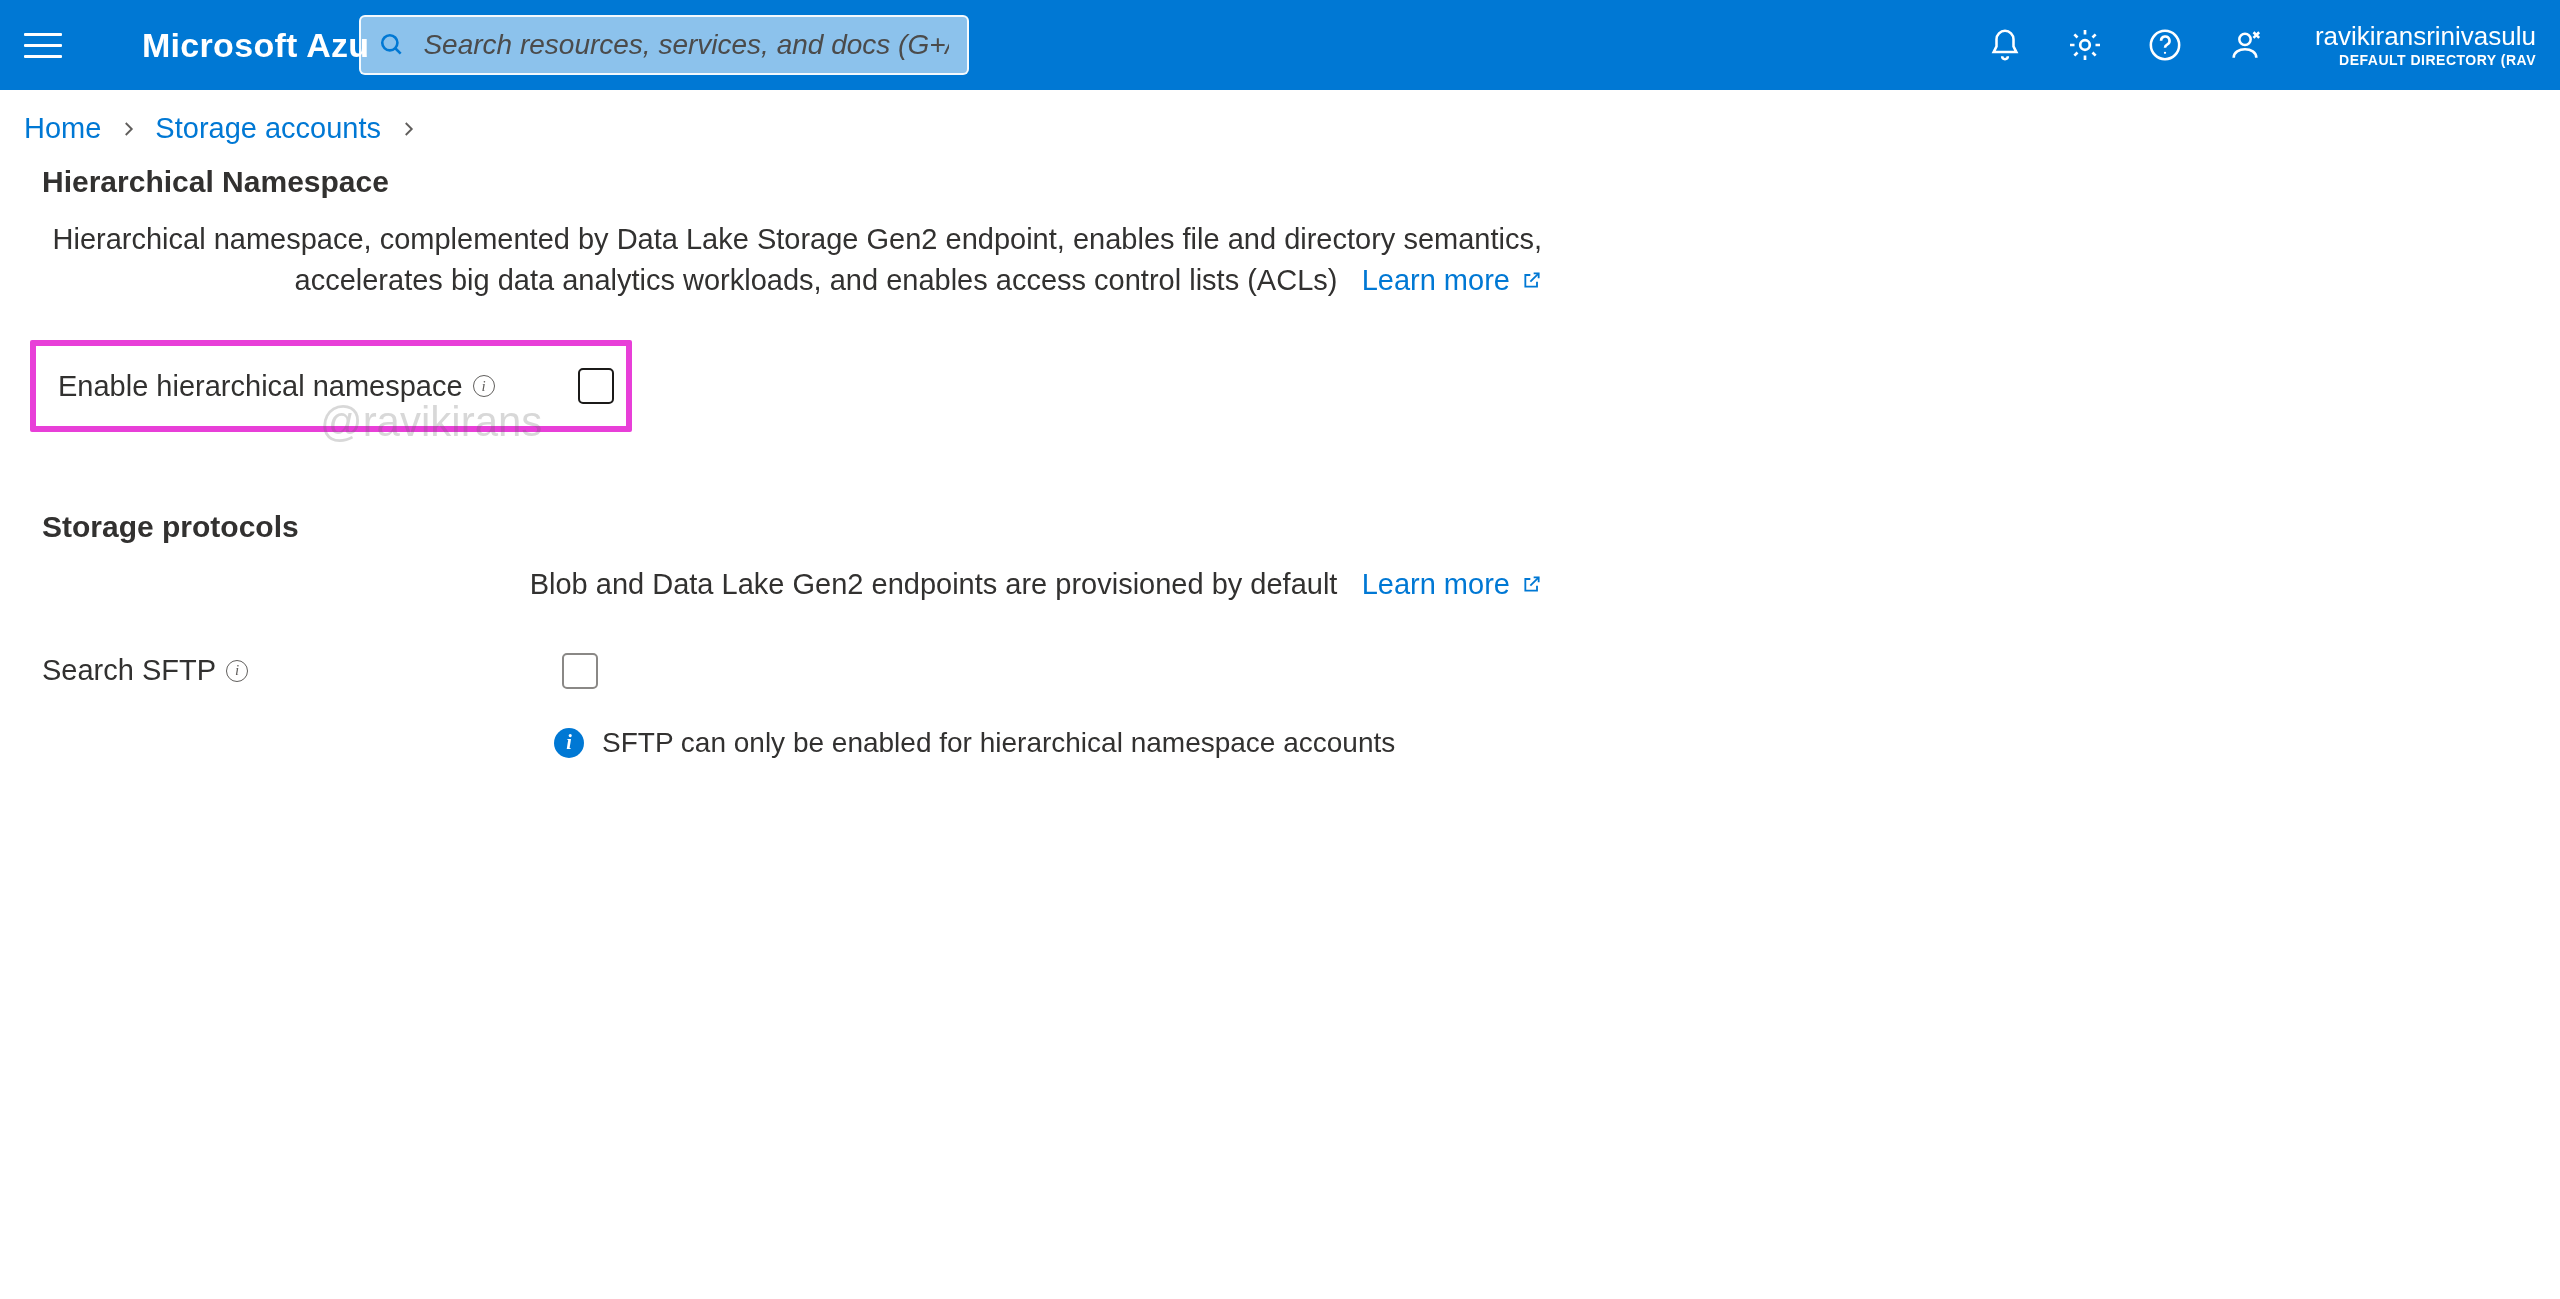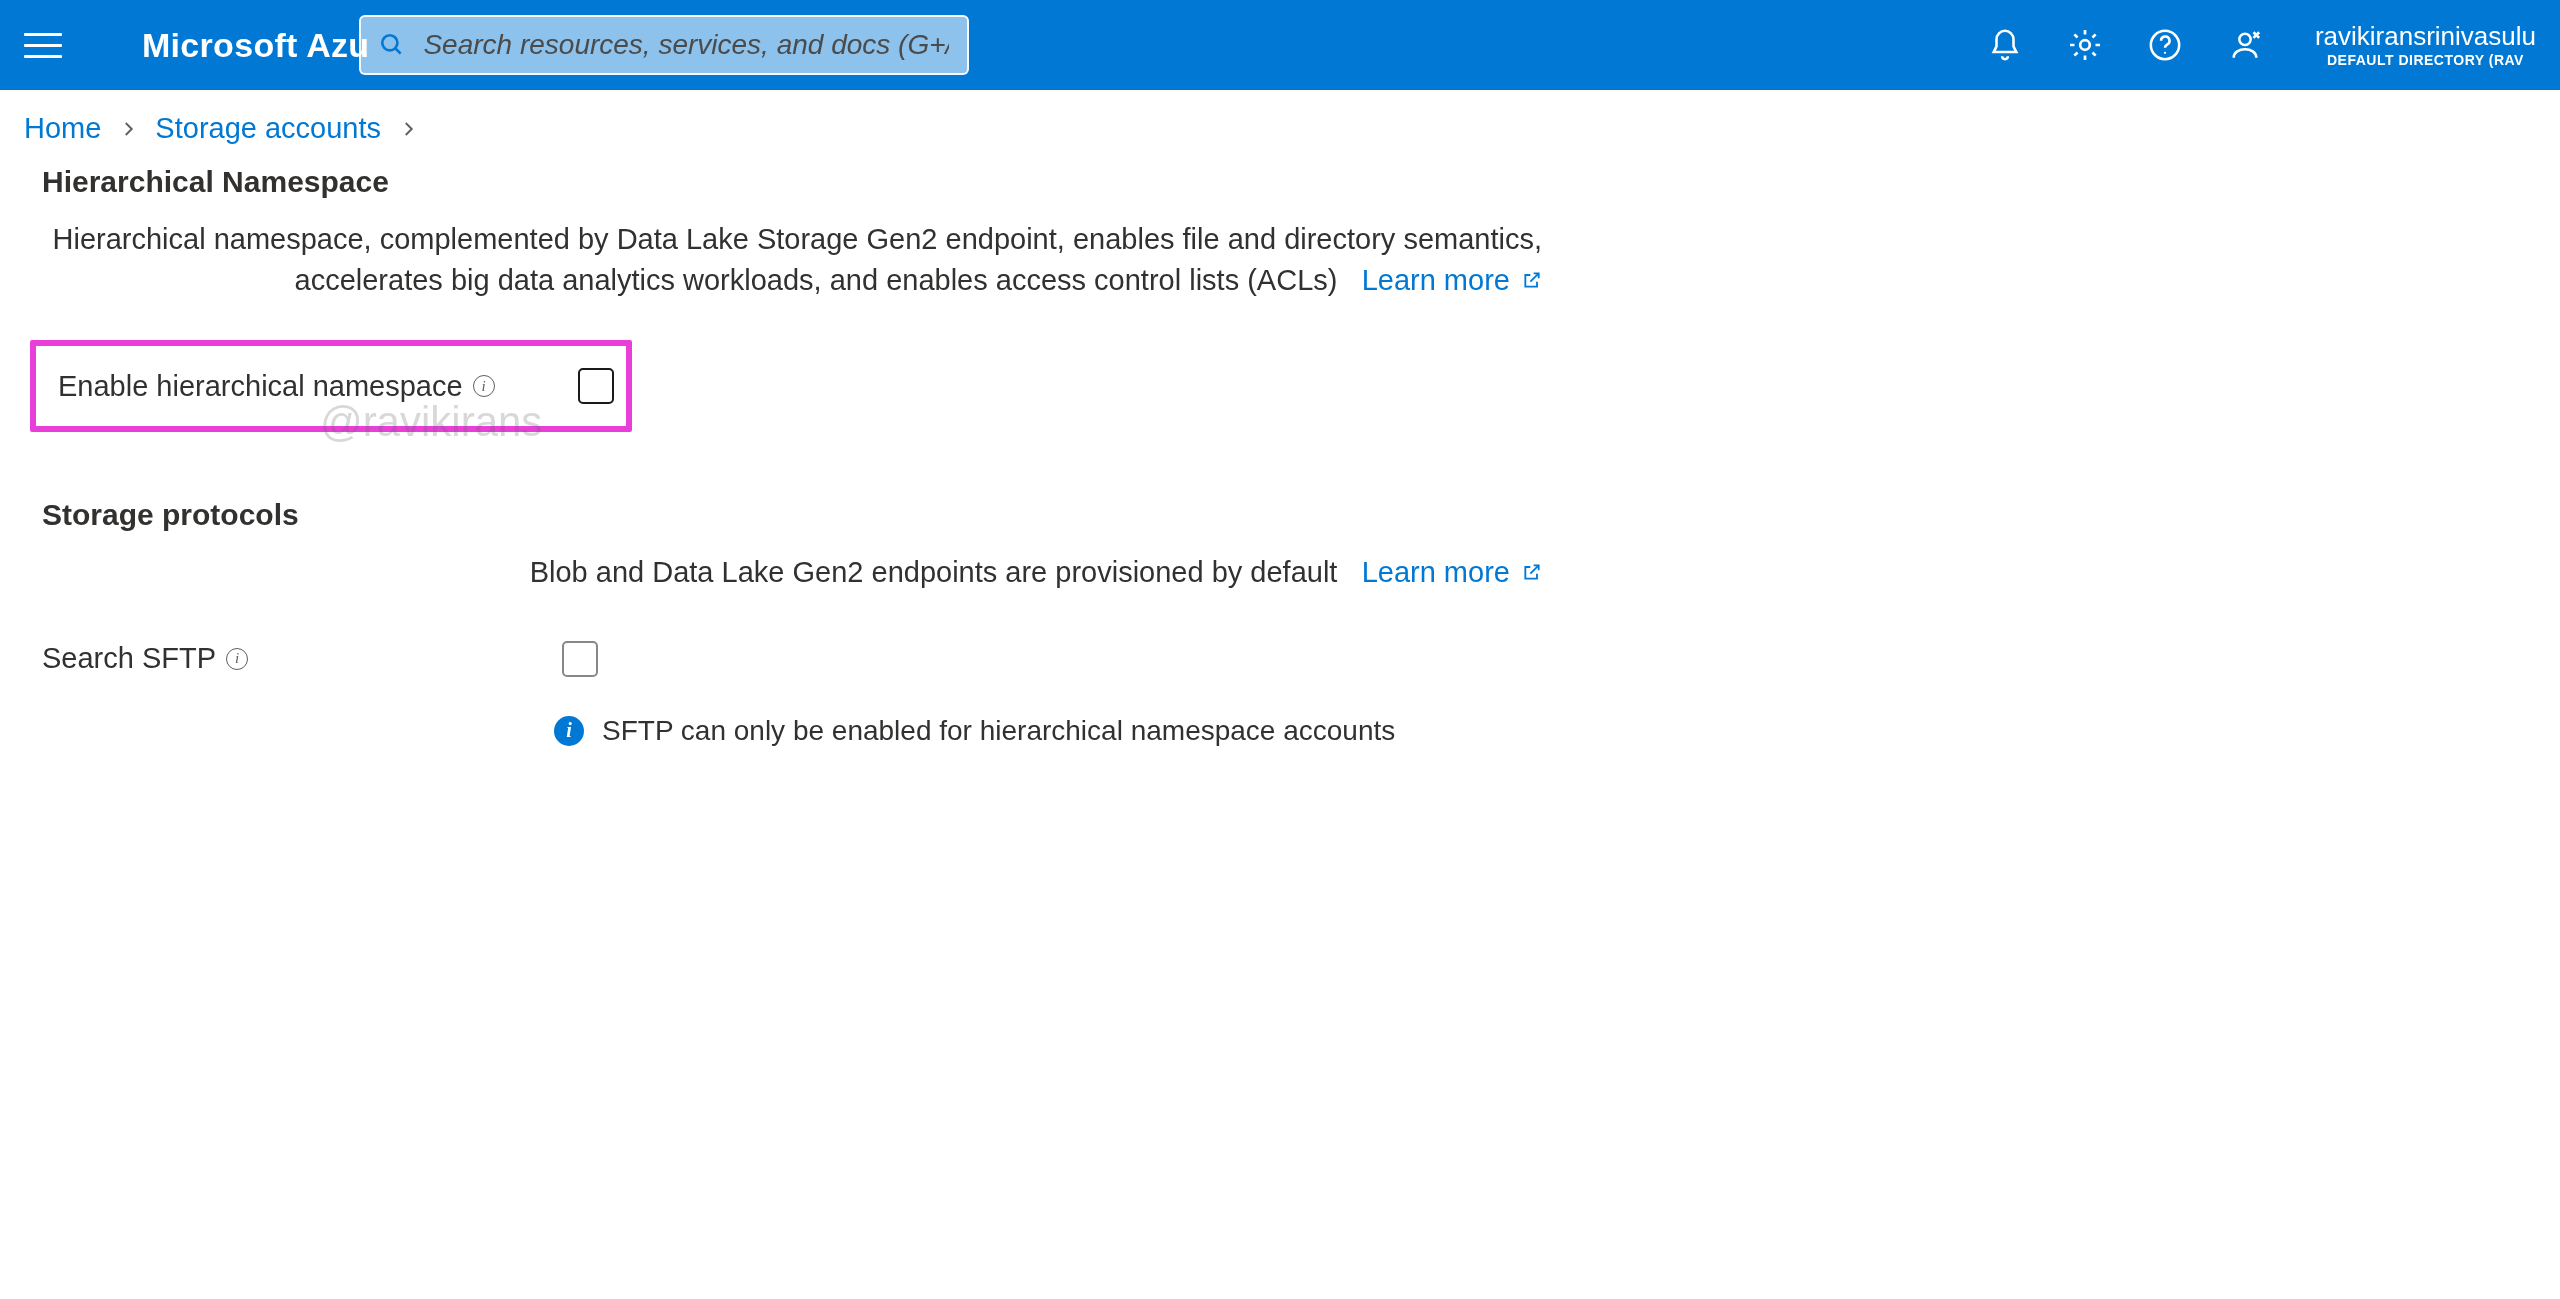--- a/index.html
+++ b/index.html
@@ -57,21 +57,21 @@
   }
   .searchbox input::placeholder { color:#4b4b4b; font-style: italic;}
   .topbar-spacer { flex:1; }
   .topbar-icon {
     width: 60px; height: 60px;
     display:flex; align-items:center; justify-content:center;
     cursor:pointer;
   }
   .topbar-icon svg { stroke:#fff; fill:none; }
   .topbar-account {
-    display:flex; flex-direction:column; align-items:center;
+    display:flex; flex-direction:column; align-items:flex-end;
     line-height:1.15;
     padding-left: 20px;
     white-space: nowrap;
     overflow:hidden;
   }
   .topbar-account .name { font-size: 26px; font-weight:400; }
   .topbar-account .dir  { font-size: 14px; font-weight:600; letter-spacing:0.5px; }
 
   
   .page { padding: 22px 24px 80px 24px; position:relative; }
@@ -129,21 +129,21 @@
     background:#fff;
     cursor:pointer;
   }
 
   
   .highlight-box {
     border: 6px solid #e83fd8;
     border-radius: 2px;
     padding: 14px 12px 14px 4px;
     display:inline-flex;
-    margin-bottom: 46px;
+    margin-bottom: 58px;
     margin-left: 6px;
   }
 
   
   .info-note {
     display:flex; align-items:center; gap:18px;
     font-size: 28px;
     margin-left: 530px;
     margin-top: 30px;
     color:#323130;

